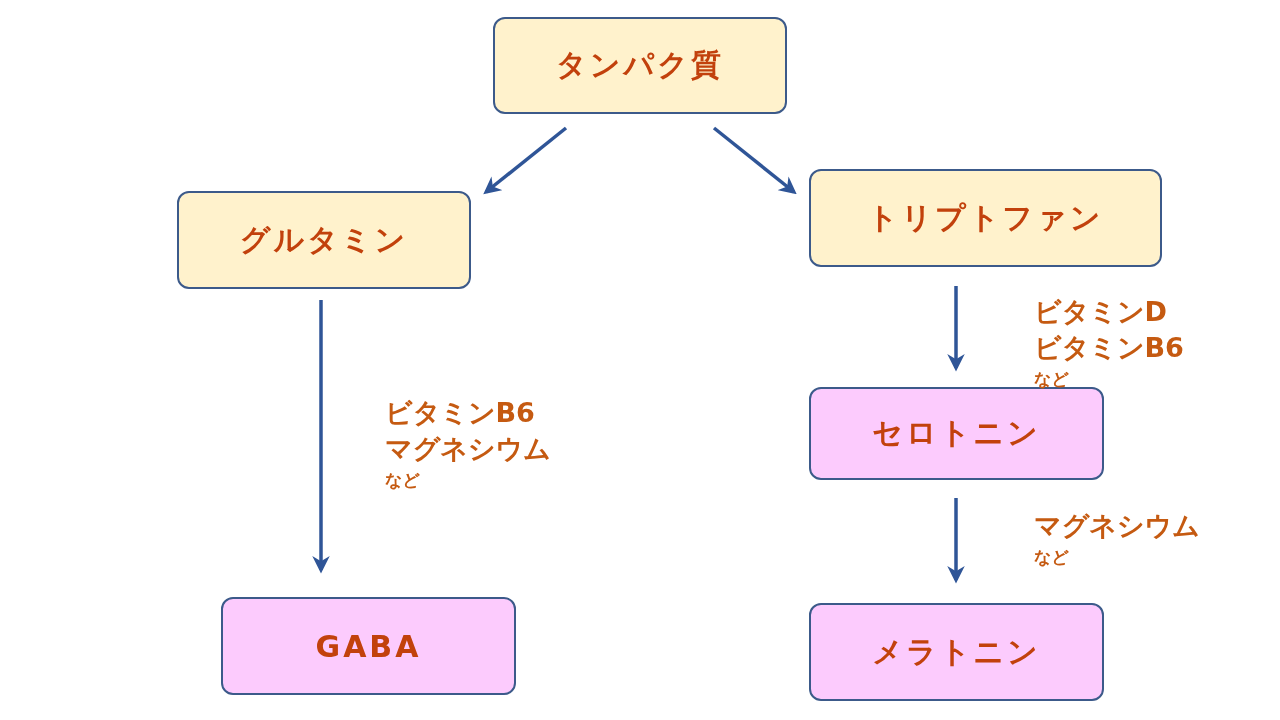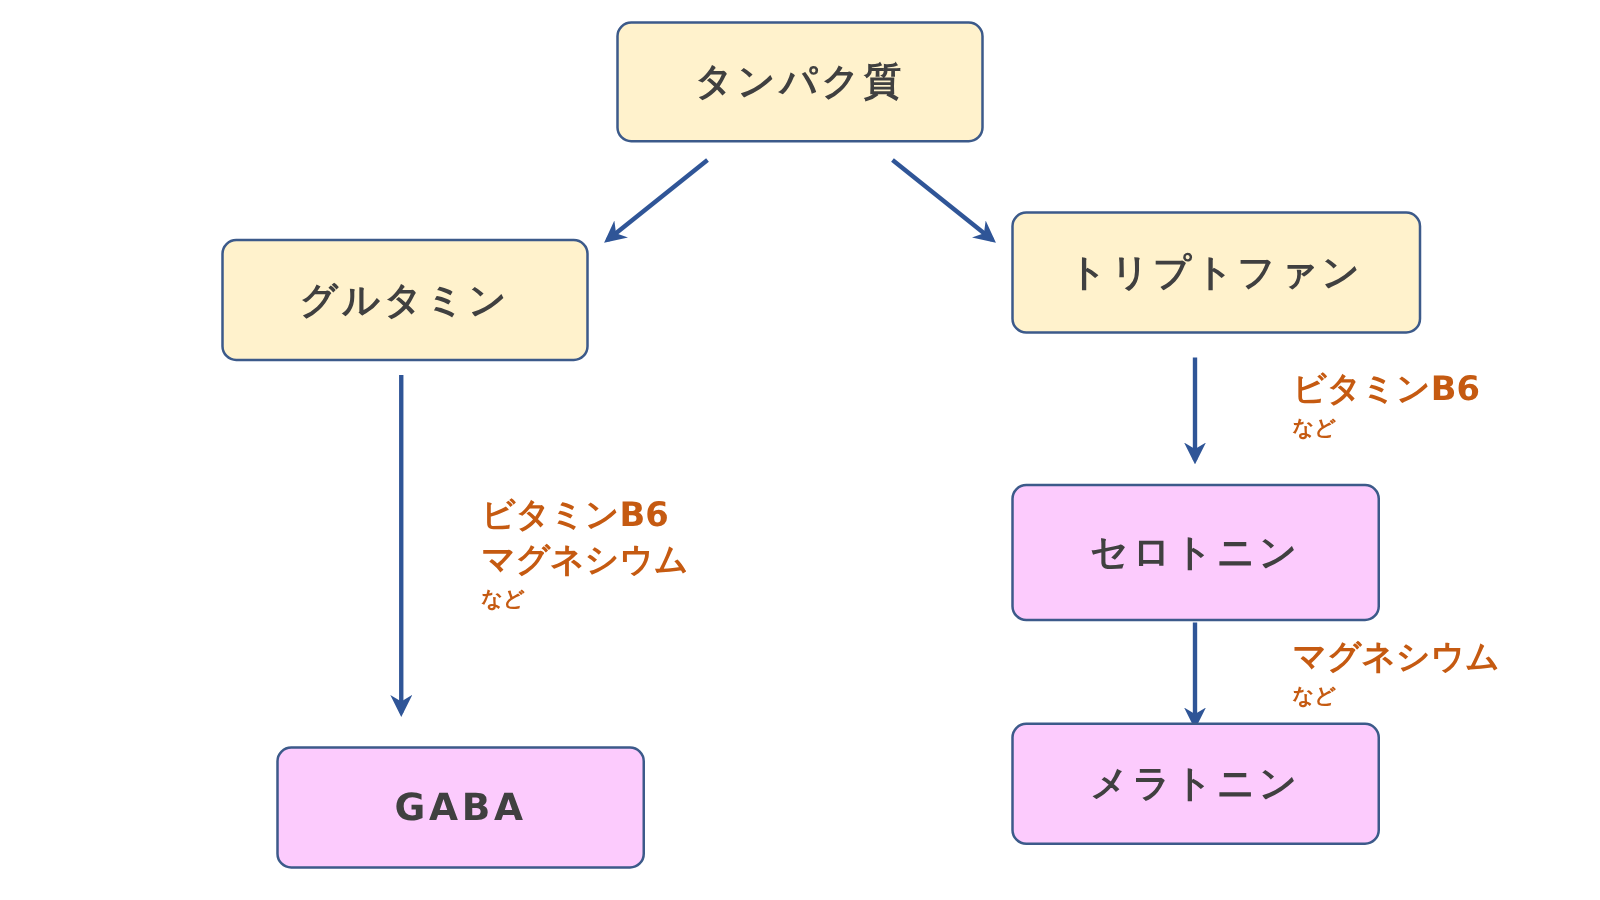--- a/index.html
+++ b/index.html
@@ -1,20 +1,20 @@
 <!DOCTYPE html>
 <html><head>
 <meta charset="utf-8">
 <style>
   html, body { margin:0; padding:0; background:#ffffff; }
   body { width:1280px; height:720px; position:relative; overflow:hidden;
          font-family:"DejaVu Sans", sans-serif; }
   .node { position:absolute; box-sizing:border-box; border:2.5px solid #3c5a8a;
           border-radius:12px; display:flex; align-items:center; justify-content:center;
-          color:#404040; font-weight:bold; font-size:30px; letter-spacing:3px; }
+          color:#c2410c; font-weight:bold; font-size:30px; letter-spacing:3px; }
   .yellow { background:#fff2cc; }
   .pink { background:#fccbfd; }
   .note { position:absolute; color:#c55a11; font-weight:bold;
           font-family:"DejaVu Sans", sans-serif; font-size:27px; line-height:36px;
           letter-spacing:0px; }
   .note .small { font-size:17px; display:block; line-height:26px; }
   svg.arrows { position:absolute; left:0; top:0; }
 </style>
 </head>
 <body>
@@ -33,43 +33,44 @@
 </svg>
 
 <div class="node yellow" style="left:493px; top:17px; width:294px; height:97px;">
   <span>タンパク質</span>
 </div>
 
 <div class="node yellow" style="left:177px; top:171px; width:294px; height:98px;margin-top:20px;">
   <span>グルタミン</span>
 </div>
 
-<div class="node yellow" style="left:809px; top:169px; width:328px; height:98px;font-family:Liberation Serif, serif;">
+<div class="node yellow" style="left:809px; top:169px; width:353px; height:98px;font-family:Liberation Serif, serif;">
   <span>トリプトファン</span>
 </div>
 
-<div class="node pink" style="left:809px; top:387px; width:295px; height:110px;">
+<div class="node pink" style="left:809px; top:387px; width:295px; height:93px;">
   <span>セロトニン</span>
 </div>
 
 <div class="node pink" style="left:176px; top:597px; width:295px; height:98px;margin-left:45px;">
   <span>GABA</span>
 </div>
 
-<div class="node pink" style="left:809px; top:578px; width:295px; height:98px;justify-content:center;">
+<div class="node pink" style="left:809px; top:603px; width:295px; height:98px;justify-content:center;">
   <span>メラトニン</span>
 </div>
 
 <div class="note" style="left:385px; top:395px; width:180px;">
   <span style="display:block">ビタミンB6</span>
   <span style="display:block">マグネシウム</span>
   <span class="small" style="padding-right:30px;">など</span>
 </div>
 
 <div class="note" style="left:1034px; top:294px; width:150px;">
+  <span style="display:block">ビタミンD</span>
   <span style="display:block">ビタミンB6</span>
   <span class="small">など</span>
 </div>
 
 <div class="note" style="left:1034px; top:508px; width:180px;">
   <span style="display:block">マグネシウム</span>
   <span class="small" style="padding-right:30px;">など</span>
 </div>
 
 </body></html>

